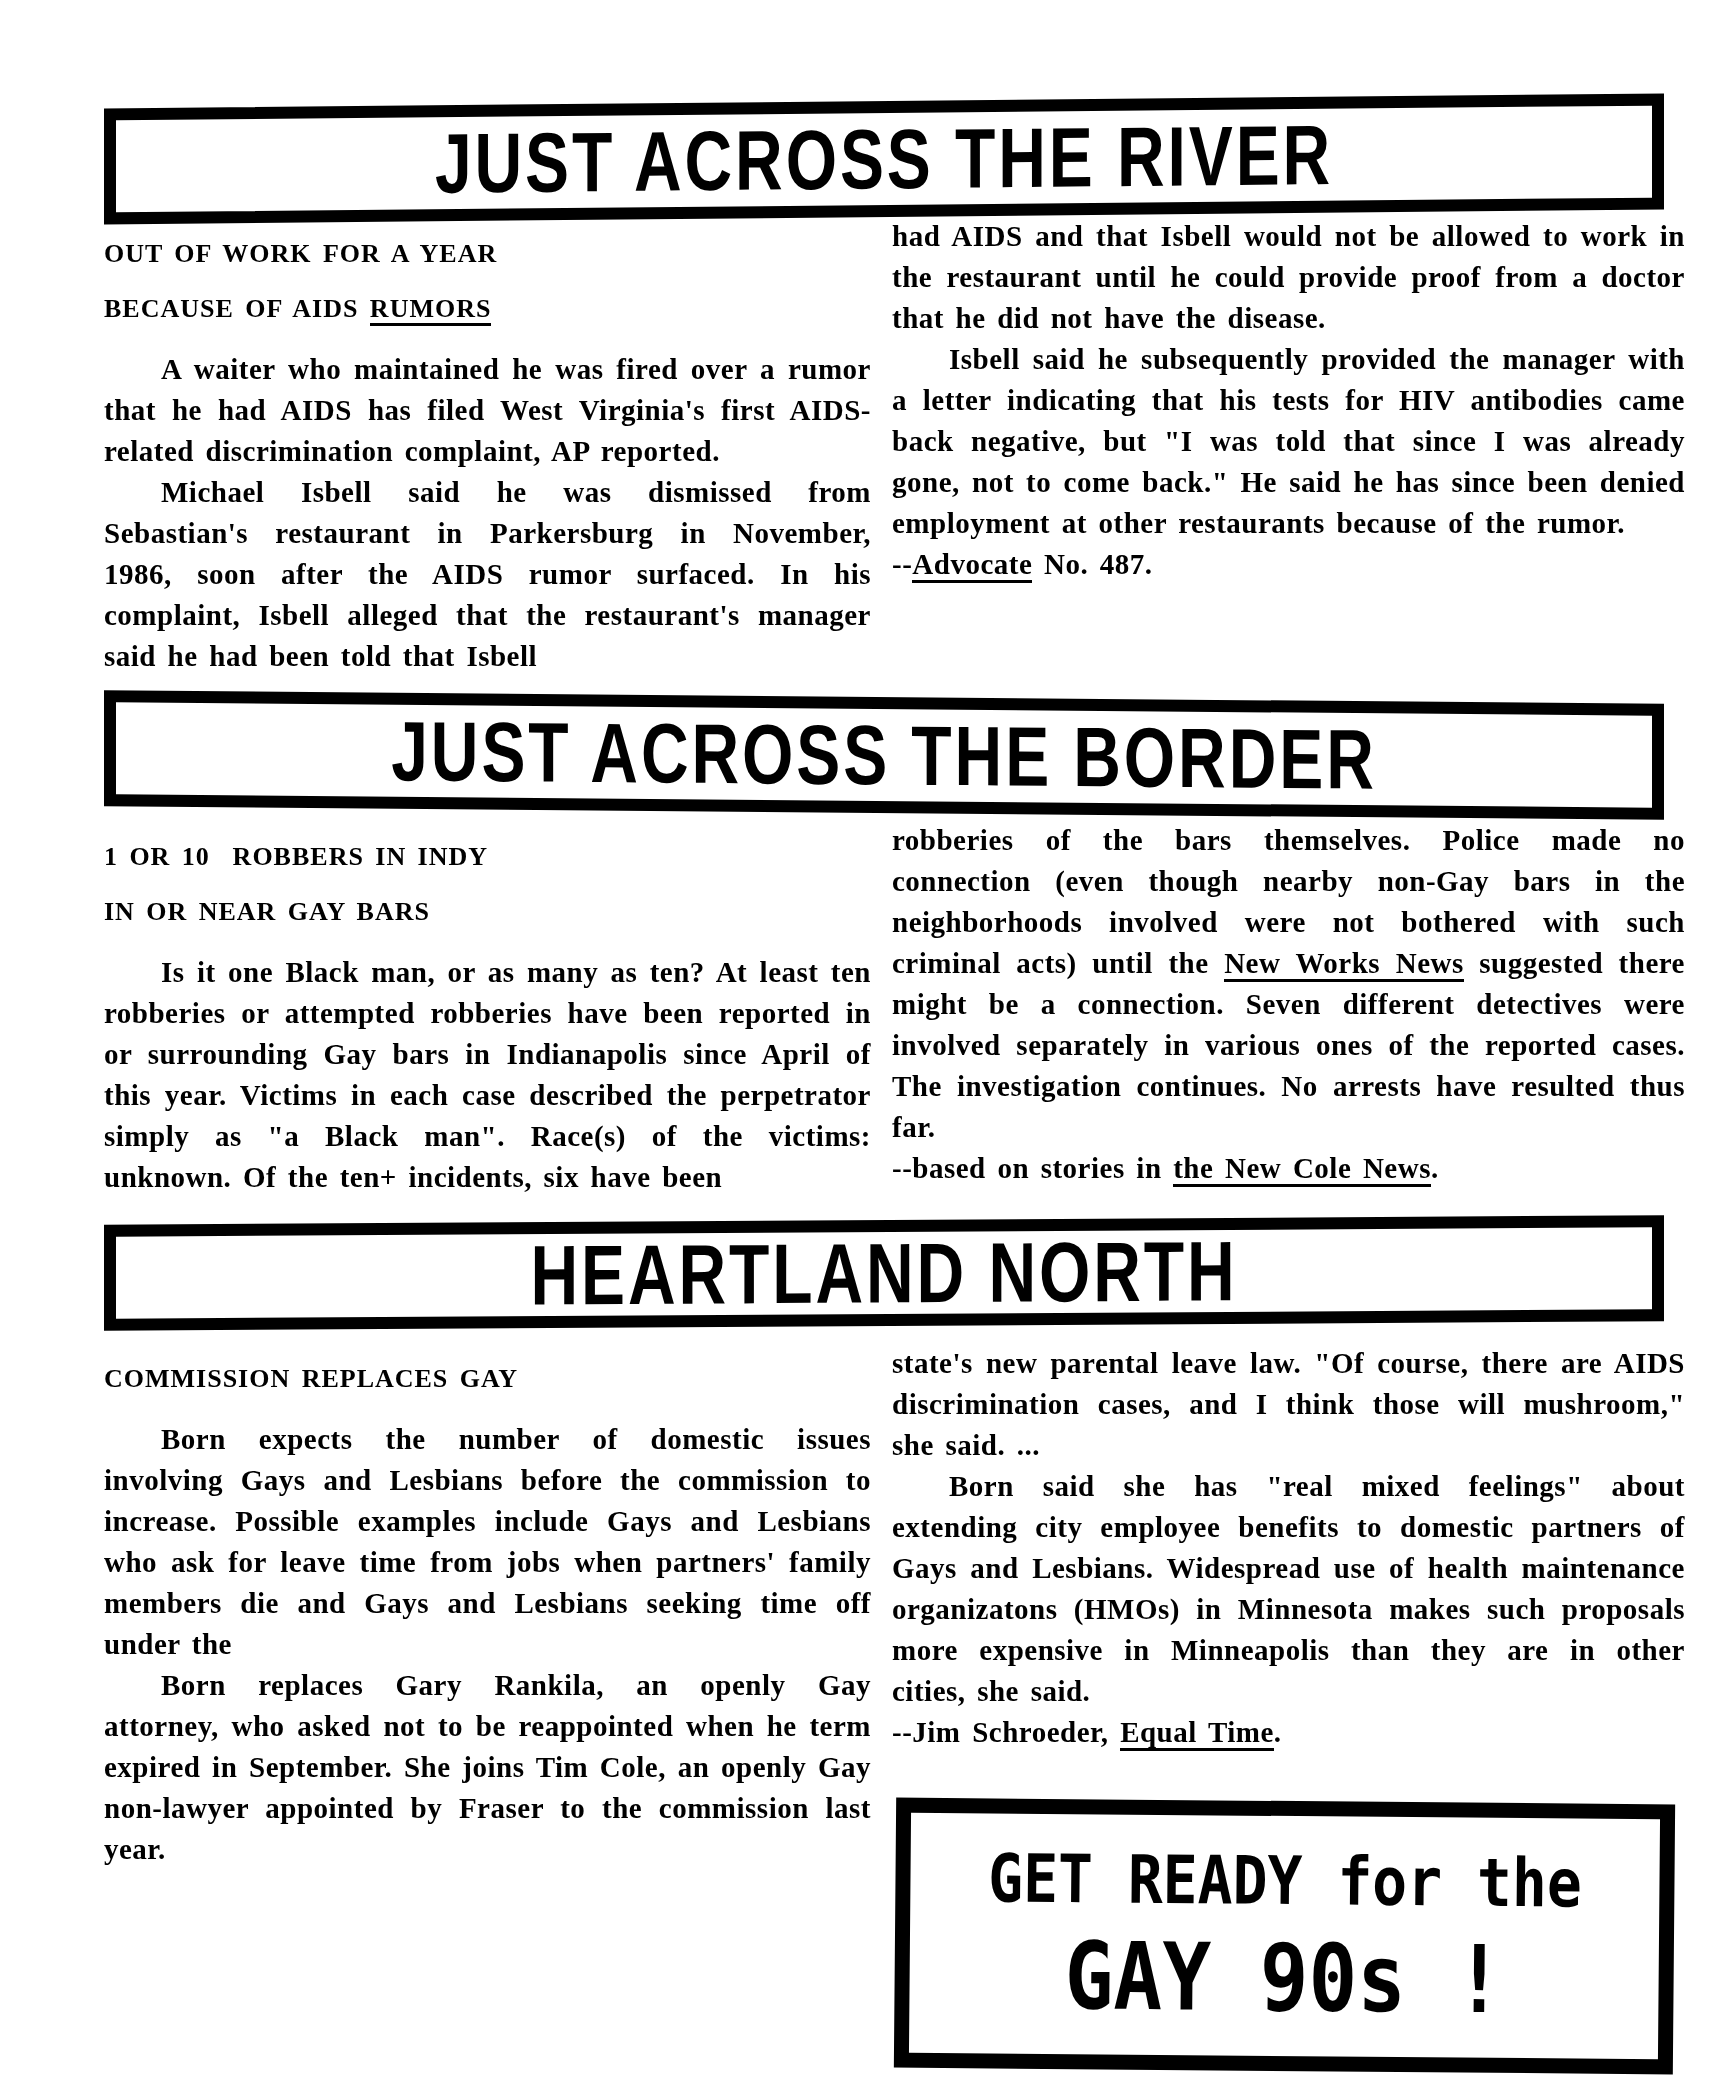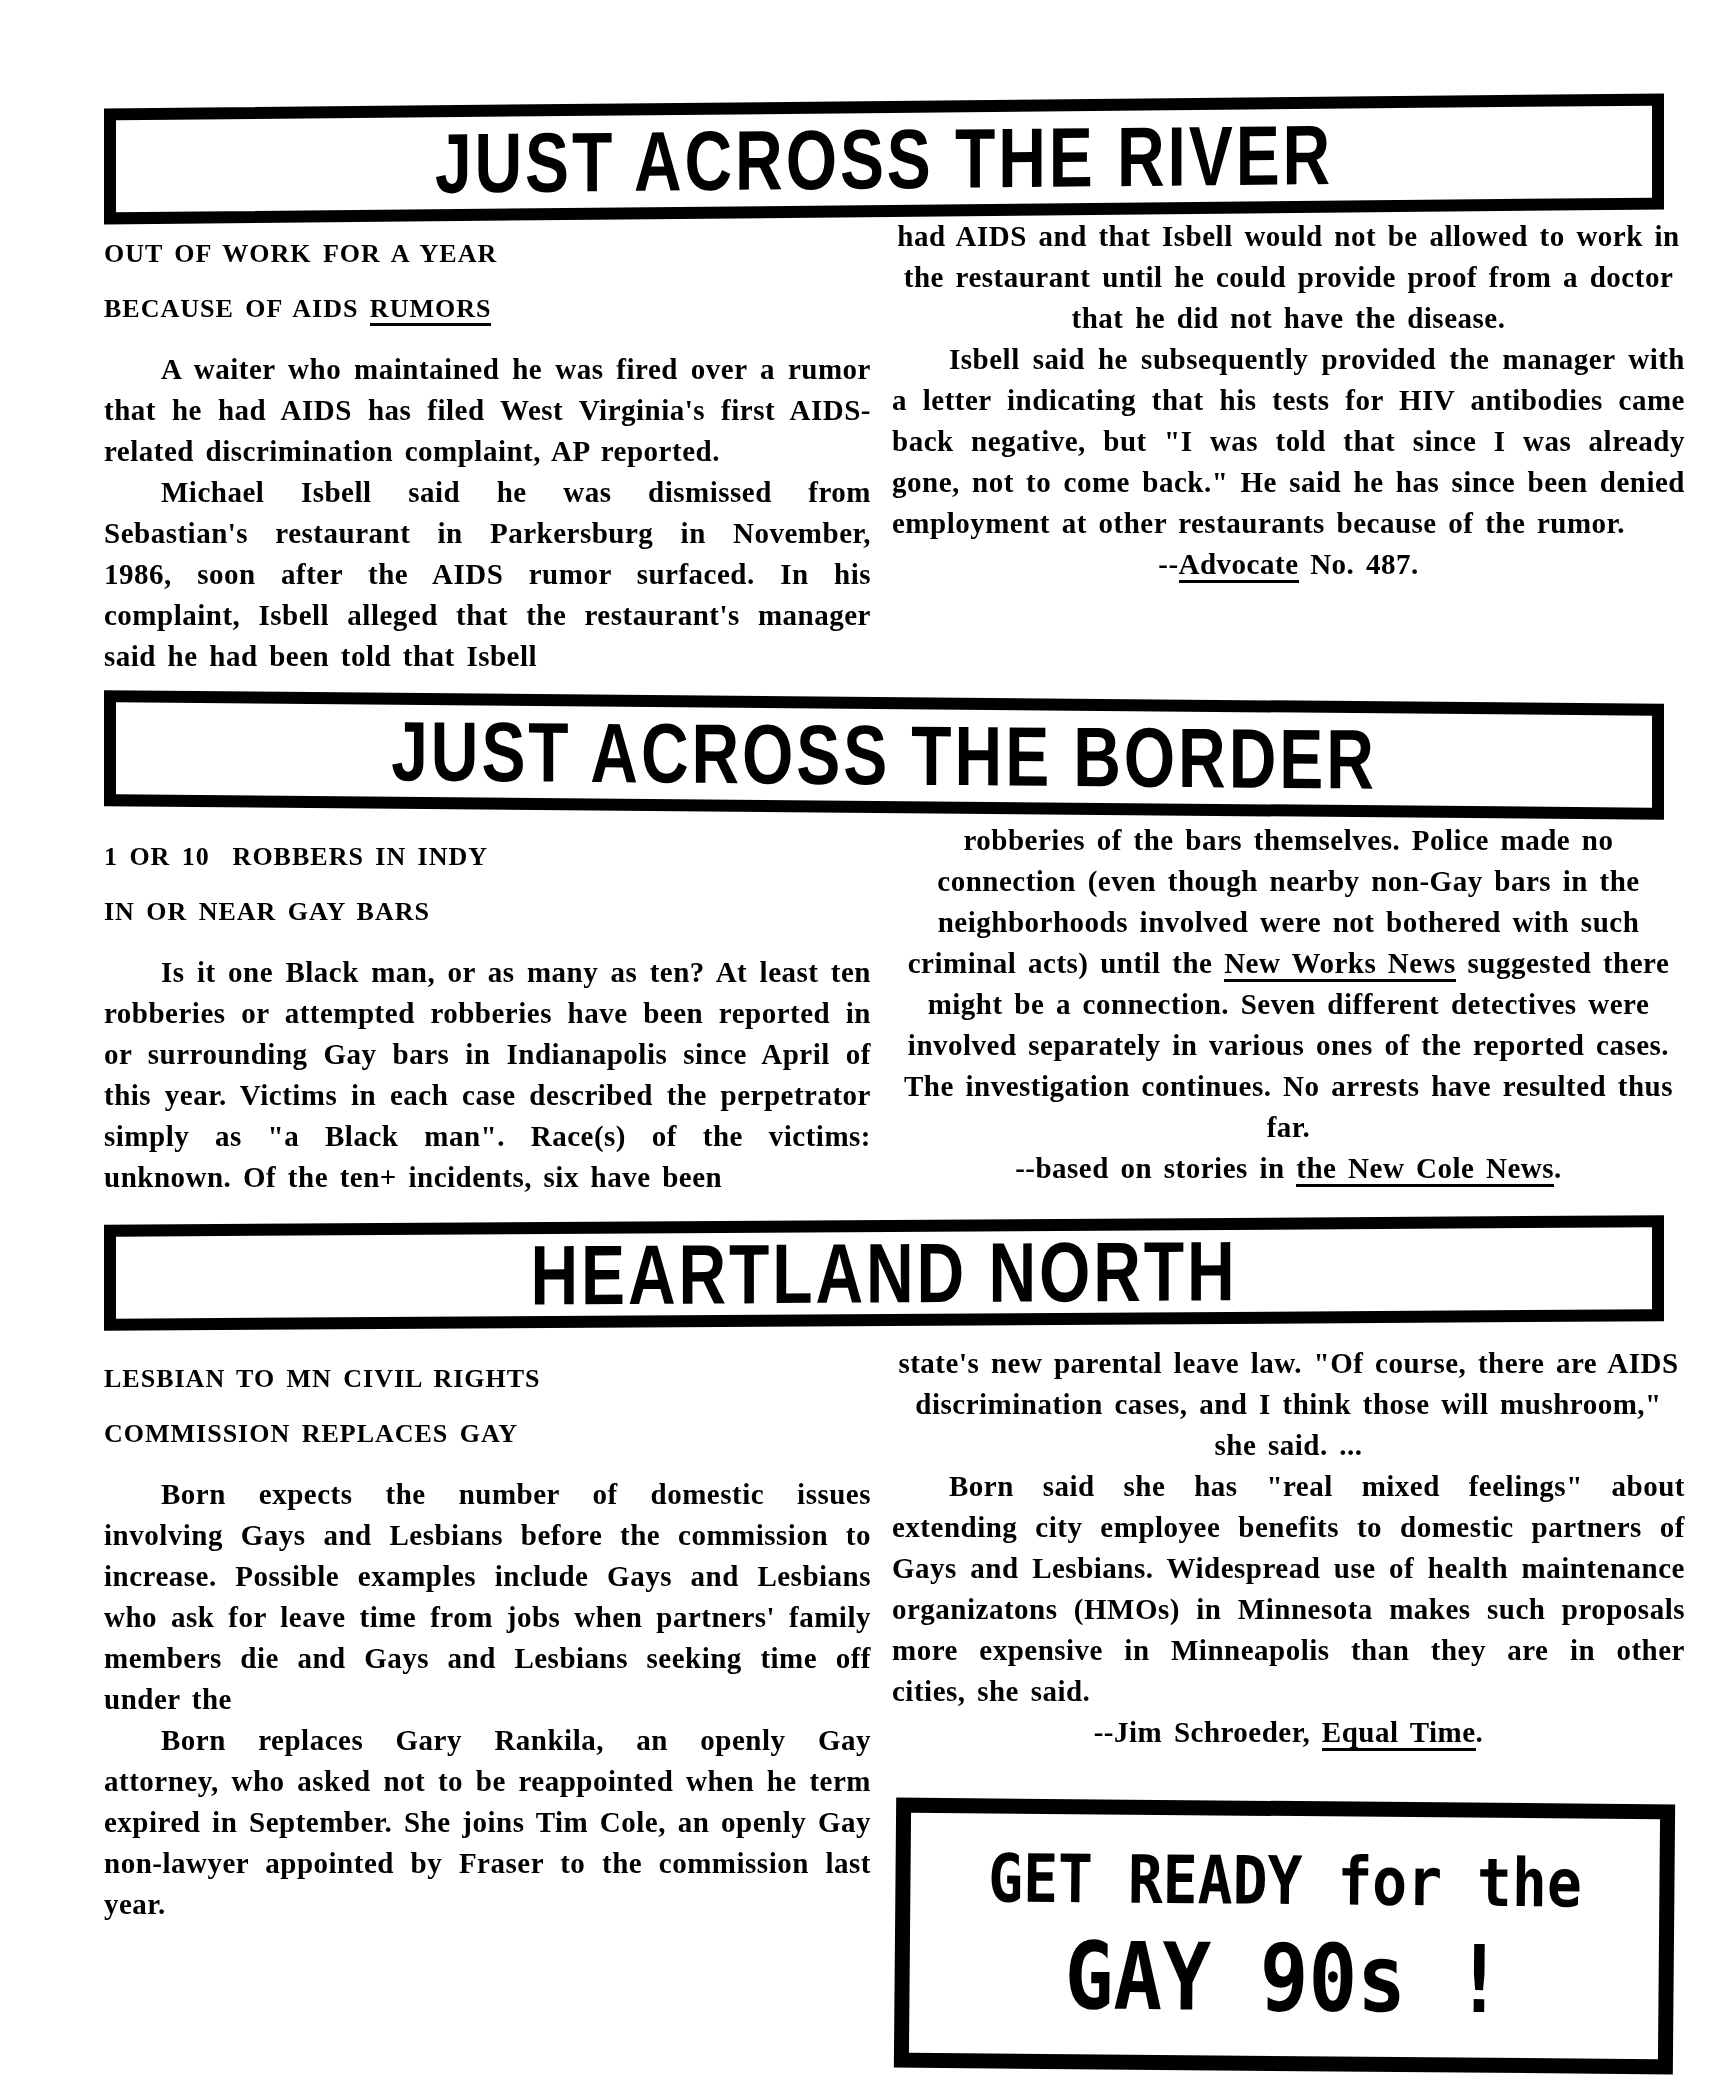--- a/index.html
+++ b/index.html
@@ -44,21 +44,21 @@
     position: absolute;
     font-size: 29px;
     line-height: 41px;
     font-weight: bold;
     text-align: justify;
     letter-spacing: 0.5px;
     word-spacing: 3.9px;
     z-index: 1;
   }
   .col p { margin: 0; text-indent: 57px; }
-  .col p.cont { text-indent: 0; text-align: center; }
+  .col p.cont { text-indent: 0; }
   .headline {
     font-size: 26px;
     line-height: 55px;
     letter-spacing: 1px;
     text-align: left;
     margin: 0 0 12.5px 0;
   }
   .byline { margin-top: 1px; text-indent: 0; text-align: left; }
   .u { border-bottom: 3.4px solid #000; }
 
@@ -123,21 +123,20 @@
     <p>Is it one Black man, or as many as ten? At least ten robberies or attempted robberies have been reported in or surrounding Gay bars in Indianapolis since April of this year. Victims in each case described the perpetrator simply as "a Black man". Race(s) of the victims: unknown. Of the ten+ incidents, six have been</p>
   </div>
 
   <div class="col" id="sec2-right">
     <p class="cont"><span>robberies of the bars themselves. Police made no connection (even though nearby non-Gay bars in the neighborhoods involved were not bothered with such criminal acts) until the </span><span class="u">New Works News</span><span> suggested there might be a connection. Seven different detectives were involved separately in various ones of the reported cases. The investigation continues. No arrests have resulted thus far.</span></p>
     <p class="byline cont"><span>--based on stories in </span><span class="u">the New Cole News</span><span>.</span></p>
   </div>
 
   <div class="col" id="sec3-left">
     <div class="headline">
-      <div>LESBIAN TO MN CIVIL RIGHTS</div>
       <div>COMMISSION REPLACES GAY</div>
     </div>
     <p>Born expects the number of domestic issues involving Gays and Lesbians before the commission to increase. Possible examples include Gays and Lesbians who ask for leave time from jobs when partners' family members die and Gays and Lesbians seeking time off under the</p>
     <p>Born replaces Gary Rankila, an openly Gay attorney, who asked not to be reappointed when he term expired in September. She joins Tim Cole, an openly Gay non-lawyer appointed by Fraser to the commission last year.</p>
   </div>
 
   <div class="col" id="sec3-right">
     <p class="cont">state's new parental leave law. "Of course, there are AIDS discrimination cases, and I think those will mushroom," she said. ...</p>
     <p>Born said she has "real mixed feelings" about extending city employee benefits to domestic partners of Gays and Lesbians. Widespread use of health maintenance organizatons (HMOs) in Minnesota makes such proposals more expensive in Minneapolis than they are in other cities, she said.</p>
     <p class="byline cont"><span>--Jim Schroeder, </span><span class="u">Equal Time</span><span>.</span></p>

